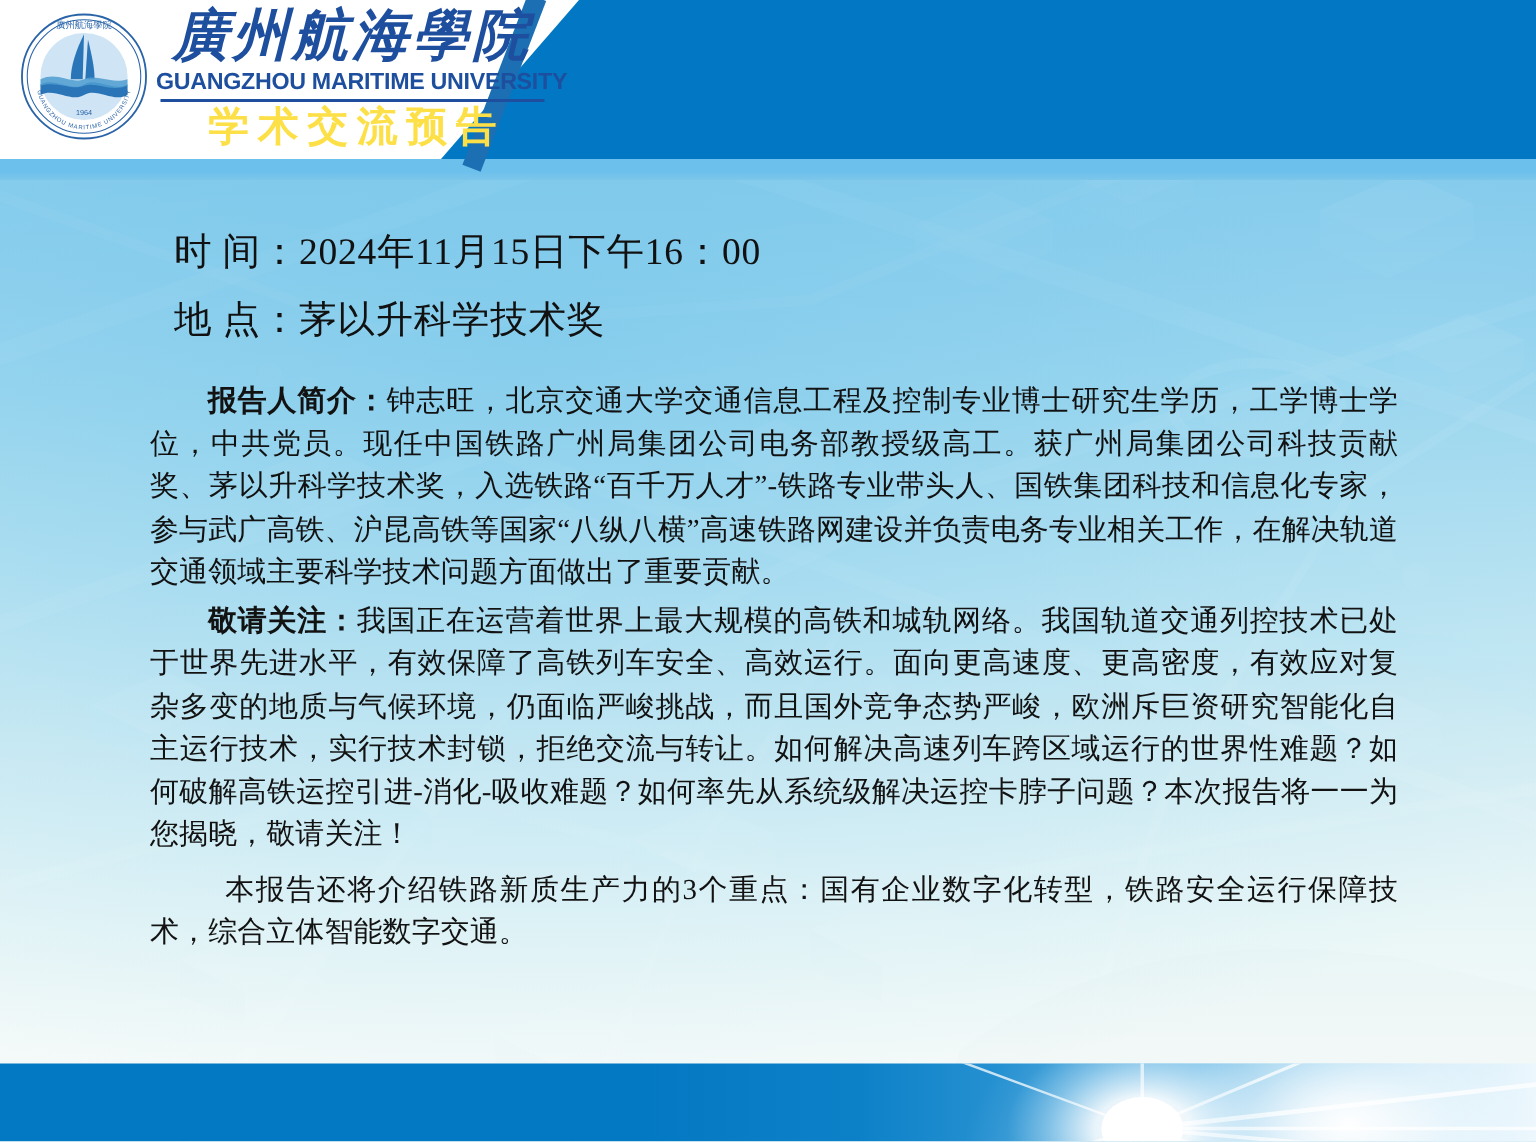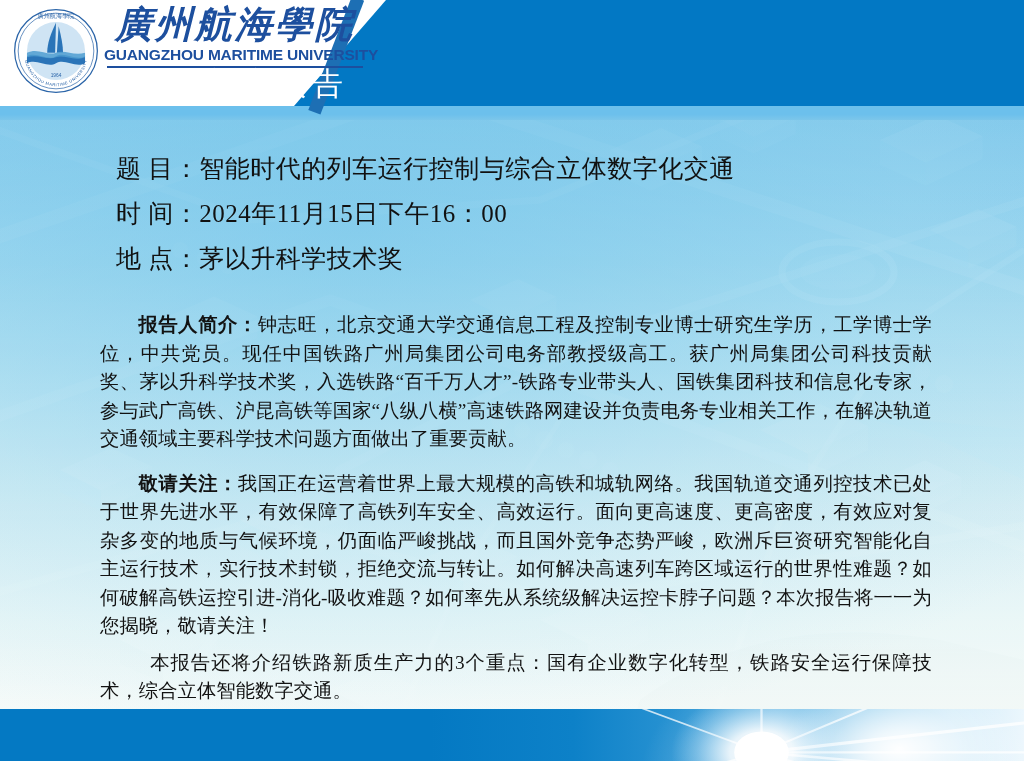--- a/index.html
+++ b/index.html
@@ -118,23 +118,23 @@
     transform: scaleX(1.0);
   }
   .wm-rule {
     margin: 2px auto 0 auto;
     width: 256px;
     height: 2px;
     background: #1d4f9e;
   }
   .wm-sub {
     font-family: "Liberation Serif", "DejaVu Serif", serif;
-    font-size: 31px;
-    font-weight: normal;
-    color: #ffffff;
+    font-size: 27px;
+    font-weight: bold;
+    color: #fde047;
     letter-spacing: 6px;
     line-height: 32px;
     white-space: nowrap;
     padding-left: 6px;
   }
 
   
   .content {
     position: absolute;
     left: 0; top: 120px;
@@ -158,21 +158,21 @@
     padding: 14px 92px 0 100px;
   }
   .para {
     font-family: "Liberation Serif", "DejaVu Serif", serif;
     font-size: 19.3px;
     color: #121212;
     line-height: 28.5px;
     text-align: justify;
     text-justify: inter-character;
     text-indent: 2em;
-    margin: 16px 0 1px 0;
+    margin: 4px 0 1px 0;
     letter-spacing: 0.1px;
   }
   .para .lead {
     font-weight: bold;
   }
   .para-last {
     text-indent: 2.6em;
     margin-top: 8px;
   }
 
@@ -342,21 +342,20 @@
       <div class="wm-en">GUANGZHOU MARITIME UNIVERSITY</div>
       <div class="wm-rule"></div>
       <div class="wm-sub">学术交流预告</div>
     </div>
   </div>
   <div class="header-band"></div>
 
   <div class="content">
 
     <div class="info-block">
-      <div class="info-line">题 目：智能时代的列车运行控制与综合立体数字化交通</div>
       <div class="info-line">时 间：2024年11月15日下午16：00</div>
       <div class="info-line">地 点：茅以升科学技术奖</div>
     </div>
 
     <div class="paras">
       <p class="para"><span class="lead">报告人简介：</span><span>钟志旺，北京交通大学交通信息工程及控制专业博士研究生学历，工学博士学位，中共党员。现任中国铁路广州局集团公司电务部教授级高工。获广州局集团公司科技贡献奖、茅以升科学技术奖，入选铁路“百千万人才”-铁路专业带头人、国铁集团科技和信息化专家，参与武广高铁、沪昆高铁等国家“八纵八横”高速铁路网建设并负责电务专业相关工作，在解决轨道交通领域主要科学技术问题方面做出了重要贡献。</span></p>
 
       <p class="para"><span class="lead">敬请关注：</span><span>我国正在运营着世界上最大规模的高铁和城轨网络。我国轨道交通列控技术已处于世界先进水平，有效保障了高铁列车安全、高效运行。面向更高速度、更高密度，有效应对复杂多变的地质与气候环境，仍面临严峻挑战，而且国外竞争态势严峻，欧洲斥巨资研究智能化自主运行技术，实行技术封锁，拒绝交流与转让。如何解决高速列车跨区域运行的世界性难题？如何破解高铁运控引进-消化-吸收难题？如何率先从系统级解决运控卡脖子问题？本次报告将一一为您揭晓，敬请关注！</span></p>
 
       <p class="para para-last">本报告还将介绍铁路新质生产力的3个重点：国有企业数字化转型，铁路安全运行保障技术，综合立体智能数字交通。</p>

